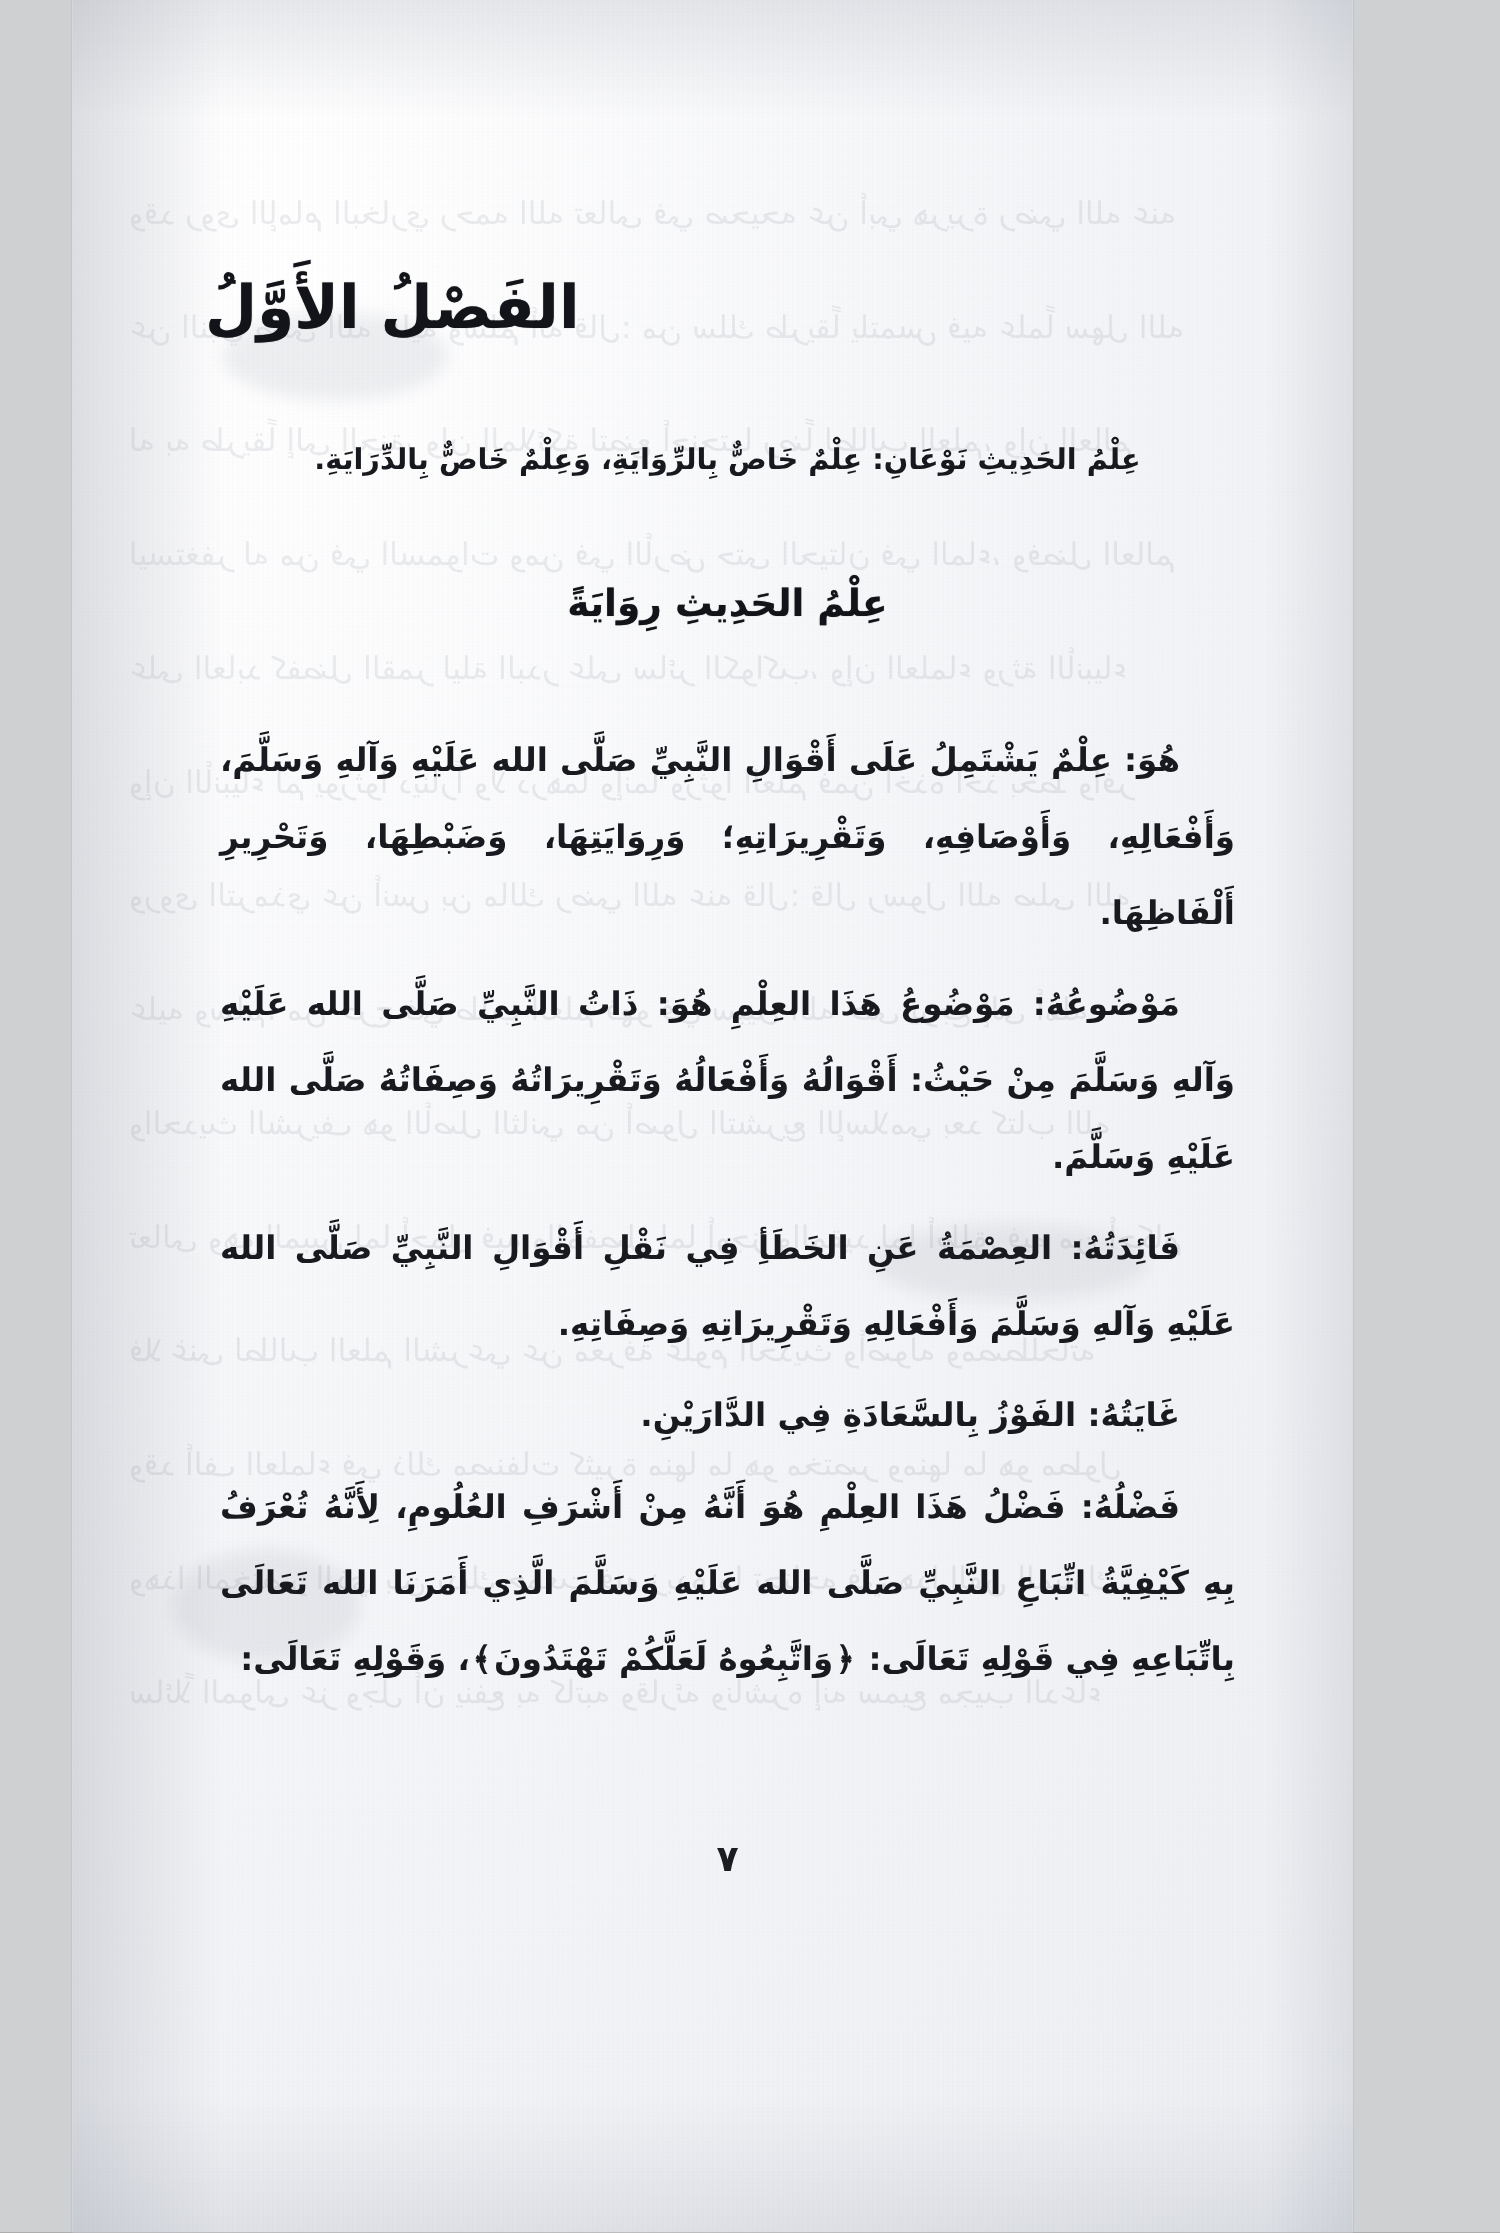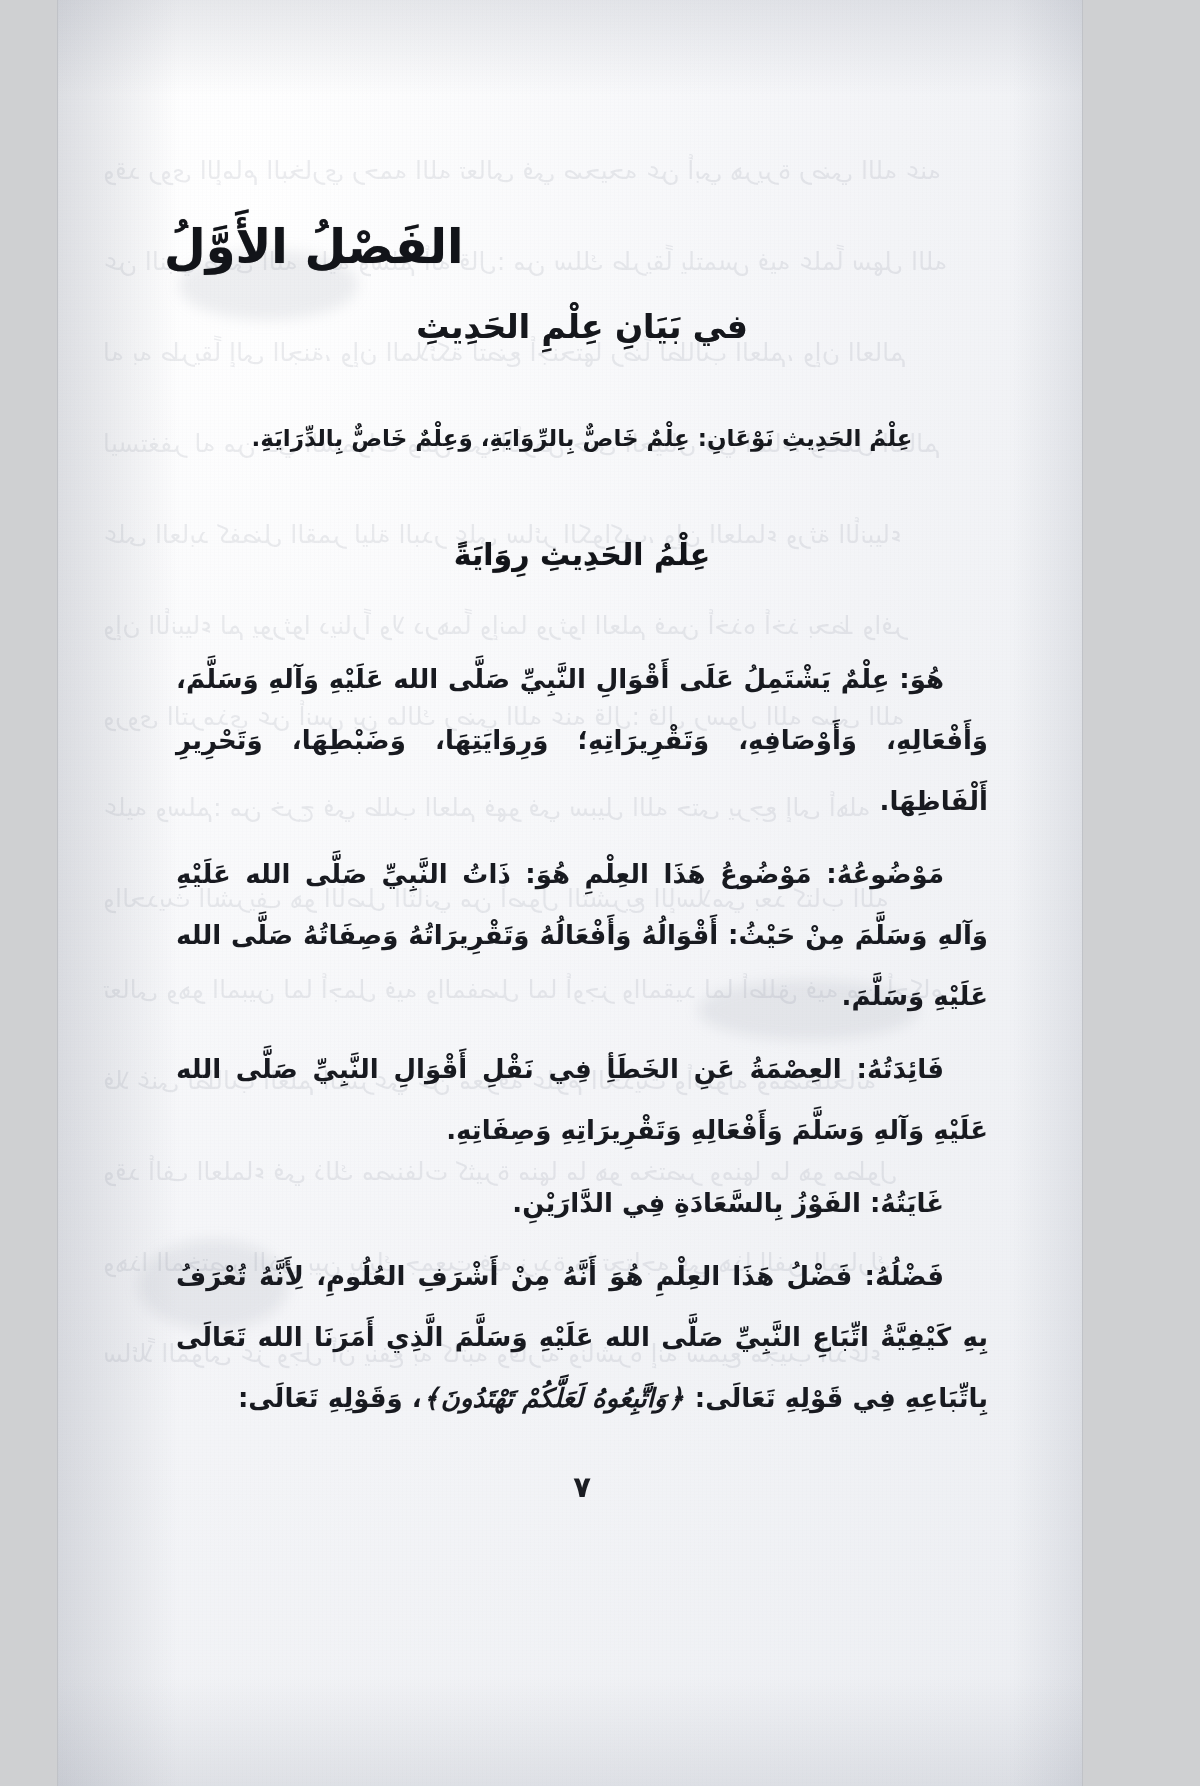--- a/index.html
+++ b/index.html
@@ -170,21 +170,20 @@
     text-align: justify;
     text-align-last: right;
     text-indent: 44px;
     color: #181a20;
   }
   .body-para:last-child { margin-bottom: 0; }
 
   .quran-phrase {
     font-weight: 700;
     white-space: nowrap;
-    font-style: italic;
   }
   .quran-bracket {
     font-weight: 700;
     padding: 0 2px;
   }
 
   .folio {
     position: absolute;
     left: 0;
     right: 0;
@@ -239,21 +238,20 @@
 
     <div class="gutter-shade"></div>
     <div class="edge-shade-right"></div>
     <div class="edge-shade-top"></div>
     <div class="edge-shade-bottom"></div>
 
     <div class="text-col">
 
       <h1 class="chapter-title">الفَصْلُ الأَوَّلُ</h1>
 
-      <h2 class="chapter-subtitle">في بَيَانِ عِلْمِ الحَدِيثِ</h2>
 
       <p class="intro-line">عِلْمُ الحَدِيثِ نَوْعَانِ: عِلْمٌ خَاصٌّ بِالرِّوَايَةِ، وَعِلْمٌ خَاصٌّ بِالدِّرَايَةِ.</p>
 
       <h3 class="section-heading">عِلْمُ الحَدِيثِ رِوَايَةً</h3>
 
       <div class="body-block">
 
         <p class="body-para">هُوَ: عِلْمٌ يَشْتَمِلُ عَلَى أَقْوَالِ النَّبِيِّ صَلَّى الله عَلَيْهِ وَآلهِ وَسَلَّمَ، وَأَفْعَالِهِ، وَأَوْصَافِهِ، وَتَقْرِيرَاتِهِ؛ وَرِوَايَتِهَا، وَضَبْطِهَا، وَتَحْرِيرِ أَلْفَاظِهَا.</p>
 
         <p class="body-para">مَوْضُوعُهُ: مَوْضُوعُ هَذَا العِلْمِ هُوَ: ذَاتُ النَّبِيِّ صَلَّى الله عَلَيْهِ وَآلهِ وَسَلَّمَ مِنْ حَيْثُ: أَقْوَالُهُ وَأَفْعَالُهُ وَتَقْرِيرَاتُهُ وَصِفَاتُهُ صَلَّى الله عَلَيْهِ وَسَلَّمَ.</p>

